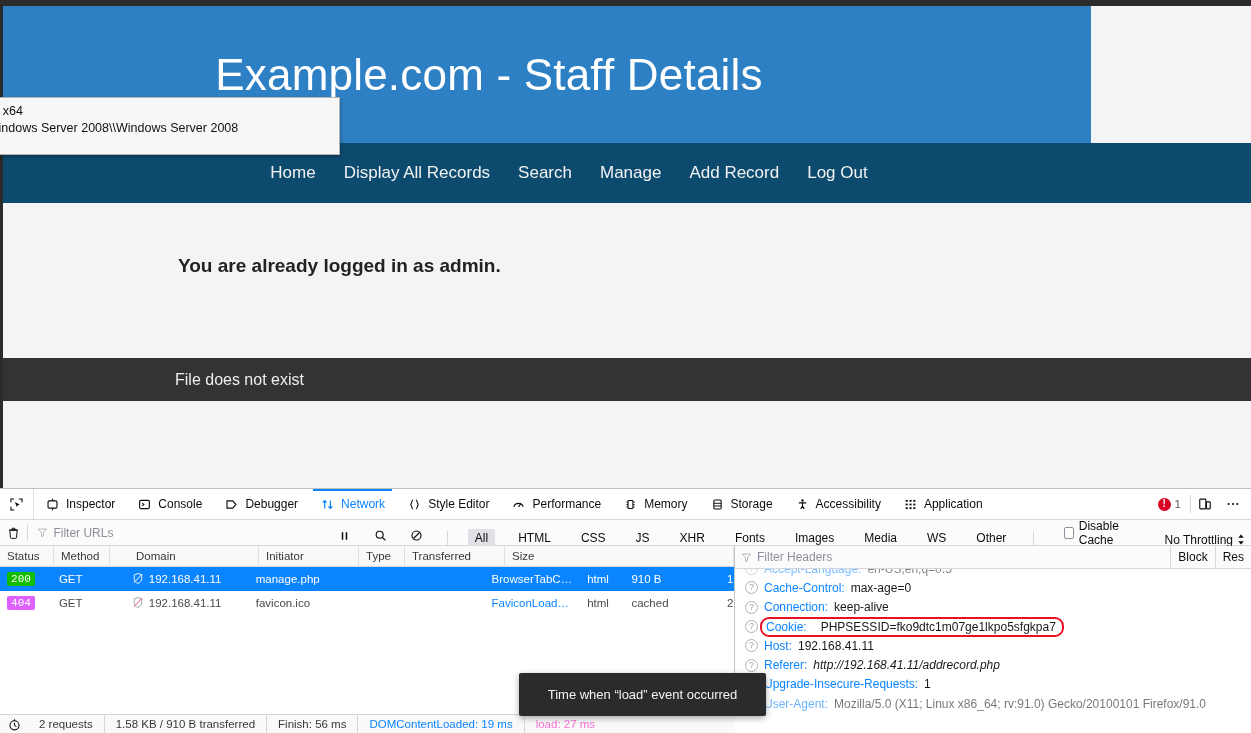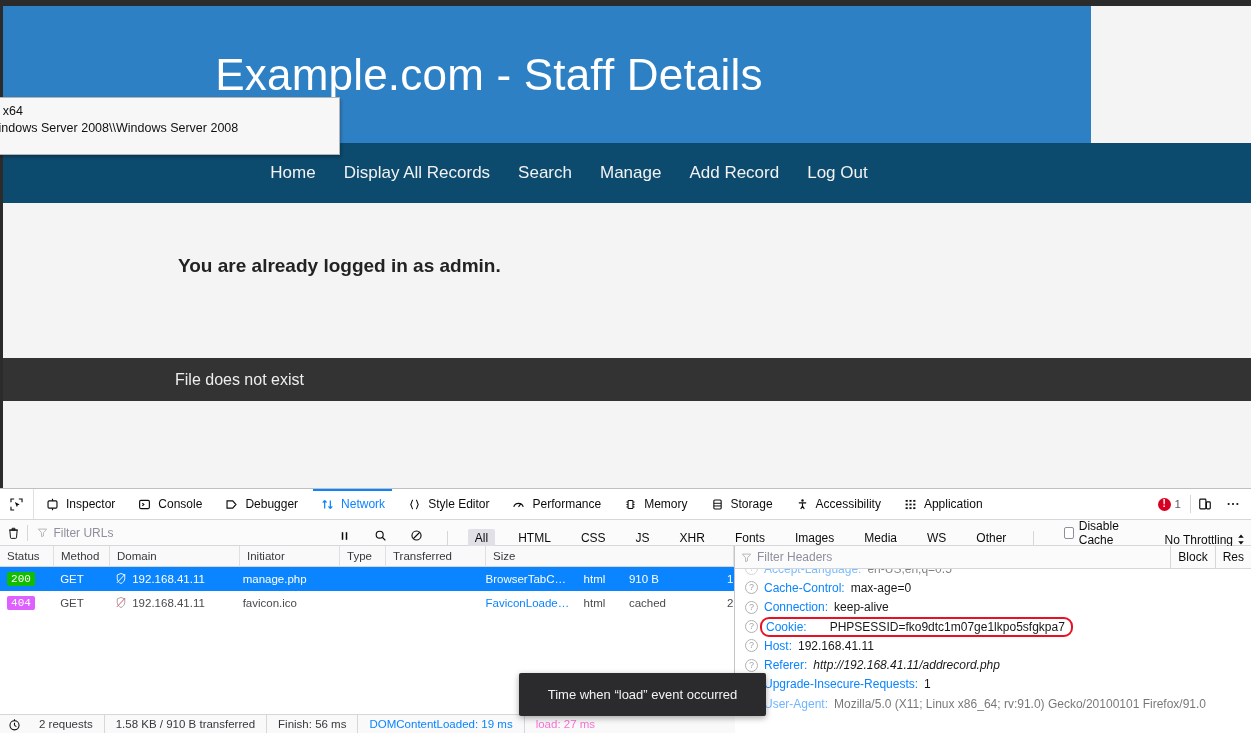--- a/index.html
+++ b/index.html
@@ -163,21 +163,21 @@
   .net-head {
     display: flex; height: 21px; align-items: center;
     border-bottom: 1px solid #d7d7db; background: #f9f9fa; font-size: 11.5px; color: #38383d;
   }
   .net-head .c, .net-row .c {
     padding: 0 7px; overflow: hidden; white-space: nowrap; text-overflow: ellipsis;
   }
   .net-head .c { border-right: 1px solid #e0e0e2; height: 21px; line-height: 21px; }
   .c-status { width: 54px; }
   .c-method { width: 56px; }
-  .c-domain { width: 130px; }
+  .c-domain { width: 130px; margin-left: 19px; }
   .c-file   { width: 248px; }
   .c-init   { width: 100px; }
   .c-type   { width: 46px; }
   .c-trans  { width: 100px; }
   .c-size   { flex: 1; }
 
   .net-row { display: flex; height: 24px; align-items: center; font-size: 11.5px; }
   .net-row.sel { background: #0a84ff; color: #ffffff; }
   .net-row.alt { background: #ffffff; color: #4a4a4f; }
   .status-chip {
@@ -222,21 +222,21 @@
   .q-ic {
     width: 13px; height: 13px; border-radius: 50%; border: 1px solid #b1b1b3;
     color: #a4a4a6; font-size: 9px; display: flex; align-items: center; justify-content: center;
     flex: 0 0 auto; line-height: 1;
   }
   .hdr-name { color: #0a84ff; }
   .hdr-val { color: #18181a; }
   .hdr-val.italic { font-style: italic; color: #18181a; }
   .hdr-row.highlight .box {
     border: 2px solid #e81123; border-radius: 9px; padding: 1px 6px 1px 4px;
-    display: flex; align-items: center; gap: 23px; margin-left: -4px;
+    display: flex; align-items: center; gap: 14px; margin-left: -4px;
   }
 
   
   .dt-status {
     position: absolute; left: 0; bottom: 0; width: 735px; height: 19px;
     display: flex; align-items: center; background: #f9f9fa;
     border-top: 1px solid #d7d7db; font-size: 11.5px; color: #38383d;
   }
   .dt-status .seg { padding: 0 11px; border-right: 1px solid #d7d7db; white-space: nowrap; height: 19px; line-height: 19px; }
   .dt-status .seg.last { border-right: none; }

